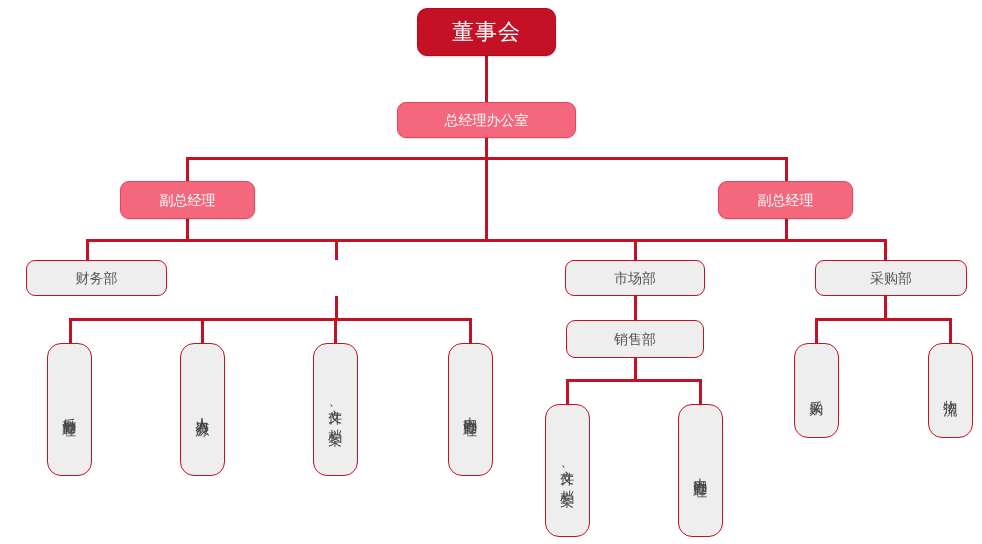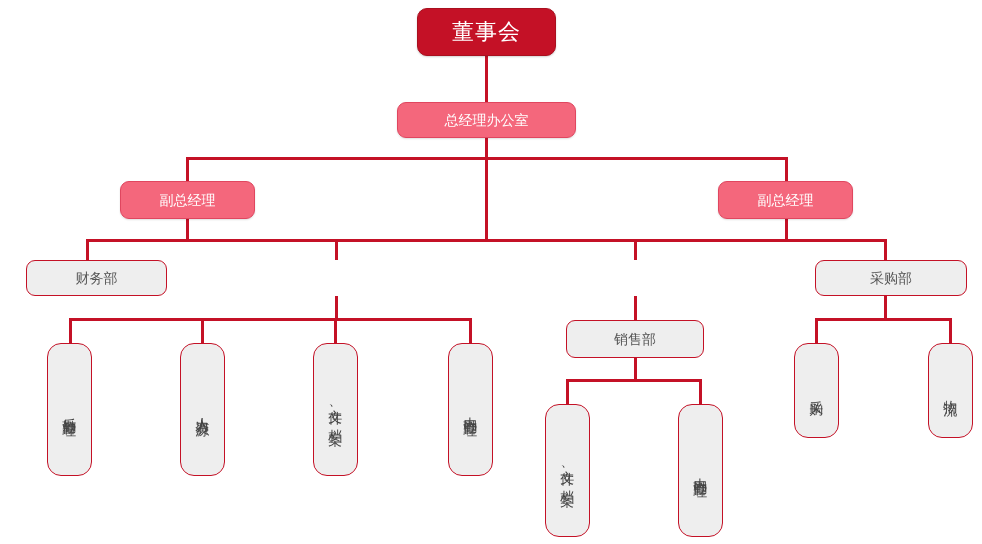--- a/index.html
+++ b/index.html
@@ -150,20 +150,23 @@
 
   <div class="node pink" style="left:718px; top:181px; width:135px; height:38px;">
     <span class="label">副总经理</span>
   </div>
 
   <div class="node gray" style="left:16px; top:260px; width:141px; height:36px;margin-left:10px;">
     <span class="label">财务部</span>
   </div>
 
 
+  <div class="node gray" style="left:565px; top:260px; width:140px; height:36px;">
+    <span class="label">市场部</span>
+  </div>
 
   <div class="node gray" style="left:815px; top:260px; width:152px; height:36px;align-items:center;">
     <span class="label">采购部</span>
   </div>
 
   <div class="node gray" style="left:566px; top:320px; width:138px; height:38px;">
     <span class="label">销售部</span>
   </div>
 
   <div class="node vert" style="left:47px; top:343px; width:45px; height:133px;">

